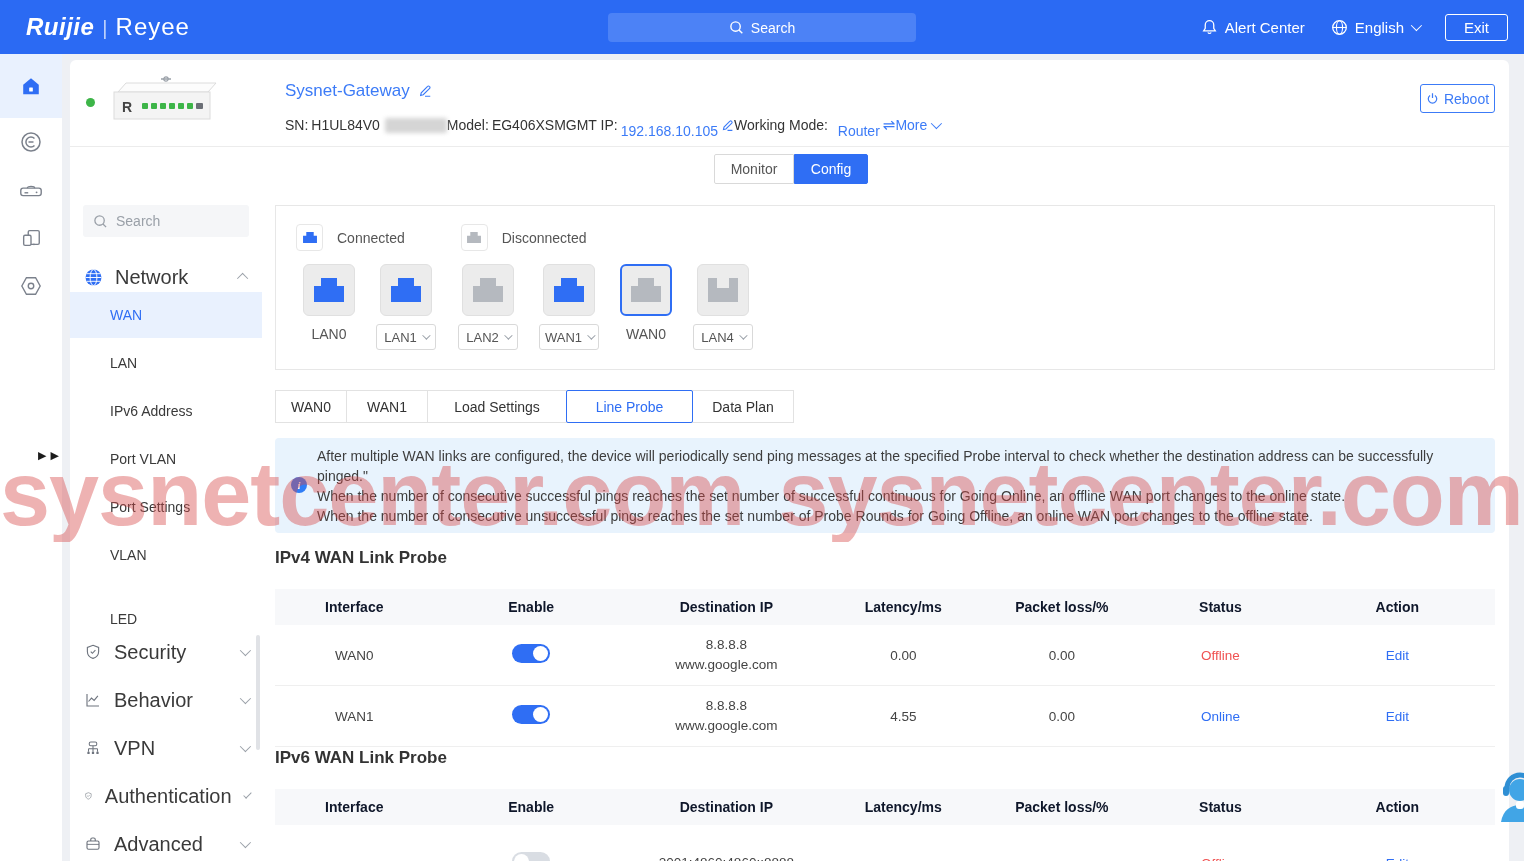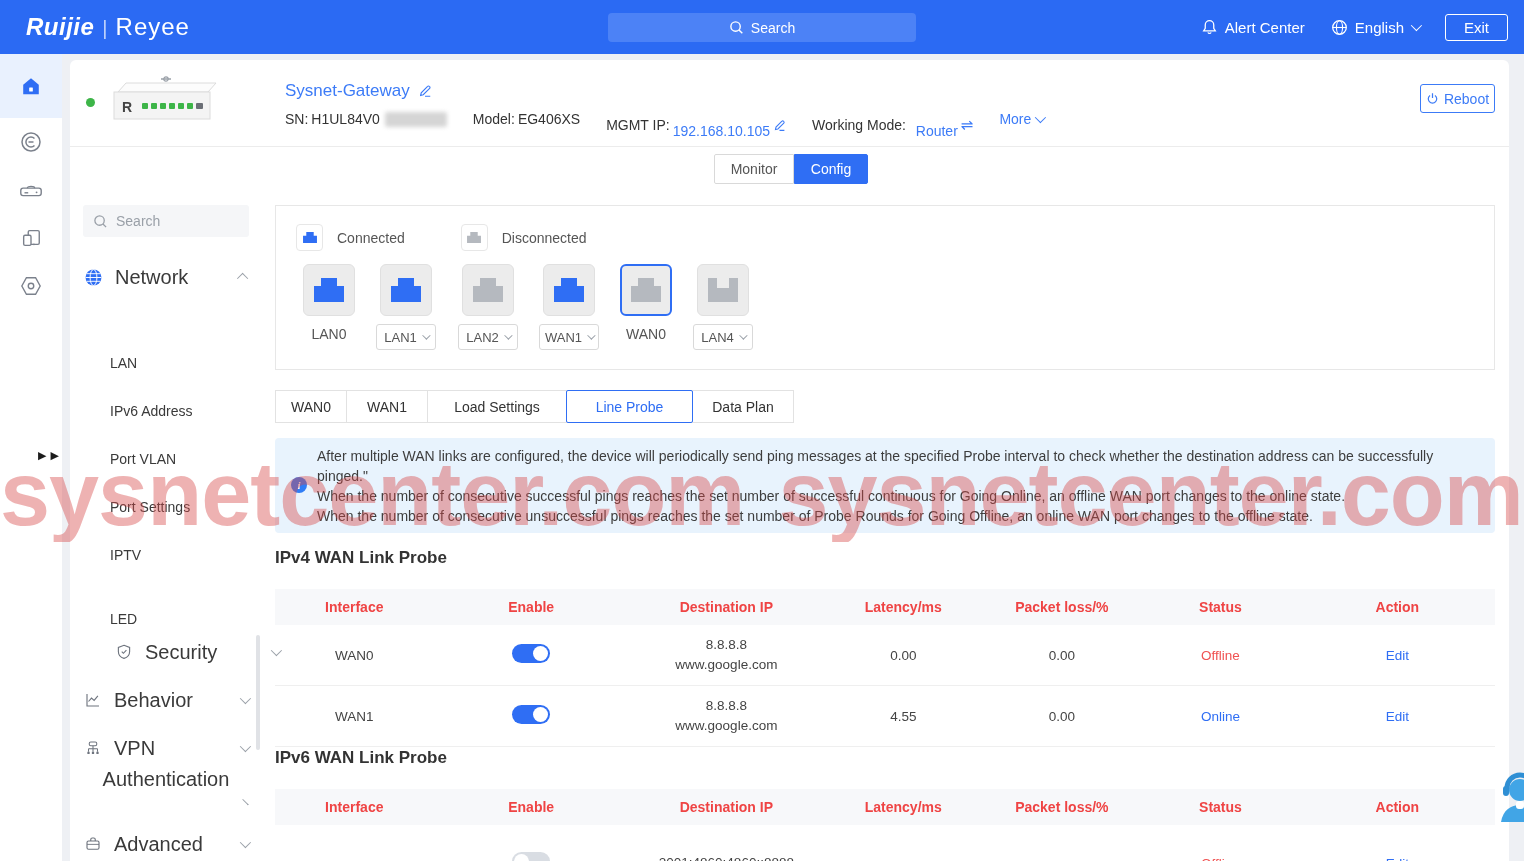--- a/index.html
+++ b/index.html
@@ -38,21 +38,21 @@
   .handles { position:absolute; left:38px; top:449px; z-index:30; color:#1c1c1c; font-size:11px; letter-spacing:4px; }
   
   .card {
     position:absolute; left:70px; top:60px; width:1439px; height:801px;
     background:#fff; border-radius:6px 6px 0 0; overflow:hidden; z-index:6;
   }
   .dev-dot { position:absolute; left:16px; top:38px; width:9px; height:9px; border-radius:50%; background:#3db548; }
   .dev-img { position:absolute; left:34px; top:15px; }
   .dev-name-row { position:absolute; left:215px; top:21px; display:flex; align-items:center; gap:8px; }
   .dev-name { font-size:17px; color:#3c7bf7; }
-  .dev-meta { position:absolute; left:215px; top:51px; display:flex; align-items:flex-start; gap:26px; font-size:14px; color:#333; }
+  .dev-meta { position:absolute; left:215px; top:51px; display:flex; align-items:center; font-size:14px; color:#333; }
   .meta-item { display:flex; align-items:center; gap:3px; }
   .blue { color:#3c7bf7;margin-top:12px; }
   .sn-blur { display:inline-block; width:62px; height:15px; background:#d5d5d5; border-radius:2px; filter:blur(2px); margin-left:2px; }
   .swap { color:#3c7bf7; font-size:15px; cursor:pointer; }
   .more-link { color:#3c7bf7; cursor:pointer; display:flex; gap:4px; align-items:center; }
   .reboot-btn {
     position:absolute; left:1350px; top:24px; width:75px; height:29px;
     border:1px solid #3c7bf7; border-radius:3px; background:#fff; color:#3c7bf7;
     font-size:14px; display:flex; align-items:center; justify-content:center; gap:5px; cursor:pointer; font-family:inherit;
   }
@@ -95,21 +95,21 @@
   .tab { height:33px; background:#fff; border:1px solid #e2e2e2; margin-left:-1px; display:flex; align-items:center; justify-content:center; font-size:14px; color:#333; cursor:pointer; }
   .tab:first-child { margin-left:0; }
   .tab.active { border:1px solid #2f6ef4; color:#2f6ef4; border-radius:2px; z-index:2; position:relative; }
   
   .note { position:absolute; left:0; top:378px; width:1220px; height:95px; background:#e8f3fd; border-radius:4px; padding:8px 20px 8px 42px; font-size:14px; color:#3d3d3d; line-height:20px; }
   .note-icon { position:absolute; left:16px; top:39px; width:16px; height:16px; border-radius:50%; background:#2f7df6; color:#fff; font-size:11px; font-style:italic; font-weight:bold; display:flex; align-items:center; justify-content:center; font-family:"Liberation Serif", serif; }
   
   .sec-title { position:absolute; left:0; font-size:17px; font-weight:bold; color:#333; }
   .ptable { position:absolute; left:0; width:1220px; }
   .prow { display:grid; grid-template-columns:13% 16% 16% 13% 13% 13% 16%; align-items:center; }
-  .prow.head { height:36px; background:#f7f8fa; font-weight:bold; font-size:14px; color:#ef4444; }
+  .prow.head { height:36px; background:#f7f8fa; font-weight:bold; font-size:14px; color:#0f172a; }
   .prow.body { height:61px; border-bottom:1px solid #efefef; font-size:13.5px; color:#444; }
   .prow.body.tall { height:76px; border-bottom:none; }
   .pcell { text-align:center; }
   .dest div { line-height:20px; }
   .status-offline { color:#f05252; }
   .status-online { color:#2f6ef4; }
   .edit-link { color:#2f6ef4; cursor:pointer; }
   
   .toggle { width:38px; height:19px; border-radius:10px; position:relative; display:inline-block; cursor:pointer; }
   .toggle.on { background:#2f6ef4; }
@@ -287,40 +287,43 @@
           <circle cx="10" cy="10" r="8.4" fill="#2f6ef4"></circle>
           <ellipse cx="10" cy="10" rx="3.6" ry="8.4" fill="none" stroke="#fff" stroke-width="1"></ellipse>
           <line x1="1.6" y1="10" x2="18.4" y2="10" stroke="#fff" stroke-width="1"></line>
           <line x1="2.6" y1="6" x2="17.4" y2="6" stroke="#fff" stroke-width="1"></line>
           <line x1="2.6" y1="14" x2="17.4" y2="14" stroke="#fff" stroke-width="1"></line>
         </svg>
       <span>Network</span>
       <span class="chev up"></span>
     </div>
 
+    <div class="mitem active" style="top:232px;">
+        <span>WAN</span>
+      </div>
     <div class="mitem" style="top:280px;">
         <span>LAN</span>
       </div>
     <div class="mitem" style="top:328px;">
         <span>IPv6 Address</span>
       </div>
     <div class="mitem" style="top:376px;">
         <span>Port VLAN</span>
       </div>
     <div class="mitem" style="top:424px;">
         <span>Port Settings</span>
       </div>
     <div class="mitem" style="top:472px;">
-        <span>IPTV</span>
+        <span>VLAN</span>
       </div>
     <div class="mitem" style="top:536px;">
         <span>LED</span>
       </div>
 
-    <div class="mgroup" style="top:568px;margin-left:31px;">
+    <div class="mgroup" style="top:568px;">
       <svg width="18" height="18" viewBox="0 0 24 24">
           <path d="M12 3l7.5 2.8v5.4c0 4.8-3.4 8-7.5 9.3-4.1-1.3-7.5-4.5-7.5-9.3V5.8z" fill="none" stroke="#6e747e" stroke-width="1.5"></path>
           <path d="M9 11.5l2.2 2.2 4-4.2" fill="none" stroke="#6e747e" stroke-width="1.5"></path>
         </svg>
       <span>Security</span>
         <span class="chev down"></span>
     </div>
     <div class="mgroup" style="top:616px;">
       <svg width="18" height="18" viewBox="0 0 24 24">
           <path d="M4 4v16h16" fill="none" stroke="#6e747e" stroke-width="1.5"></path>
@@ -337,21 +340,21 @@
           <line x1="6" y1="13" x2="6" y2="17" stroke="#6e747e" stroke-width="1.4"></line>
           <line x1="12" y1="13" x2="12" y2="17" stroke="#6e747e" stroke-width="1.4"></line>
           <line x1="18" y1="13" x2="18" y2="17" stroke="#6e747e" stroke-width="1.4"></line>
           <rect x="4.5" y="17" width="3" height="3" fill="#6e747e"></rect>
           <rect x="10.5" y="17" width="3" height="3" fill="#6e747e"></rect>
           <rect x="16.5" y="17" width="3" height="3" fill="#6e747e"></rect>
         </svg>
       <span>VPN</span>
         <span class="chev down"></span>
     </div>
-    <div class="mgroup" style="top:696px;flex-direction:column;">
+    <div class="mgroup" style="top:712px;">
       <svg width="18" height="18" viewBox="0 0 24 24">
           <path d="M12 3l7.5 2.8v5.4c0 4.8-3.4 8-7.5 9.3-4.1-1.3-7.5-4.5-7.5-9.3V5.8z" fill="none" stroke="#6e747e" stroke-width="1.5"></path>
           <path d="M9 11.5l2.2 2.2 4-4.2" fill="none" stroke="#6e747e" stroke-width="1.5"></path>
         </svg>
       <span>Authentication</span>
         <span class="chev down"></span>
     </div>
     <div class="mgroup" style="top:760px;">
       <svg width="18" height="18" viewBox="0 0 24 24">
           <rect x="4" y="8" width="16" height="11" rx="2" fill="none" stroke="#6e747e" stroke-width="1.5"></rect>

